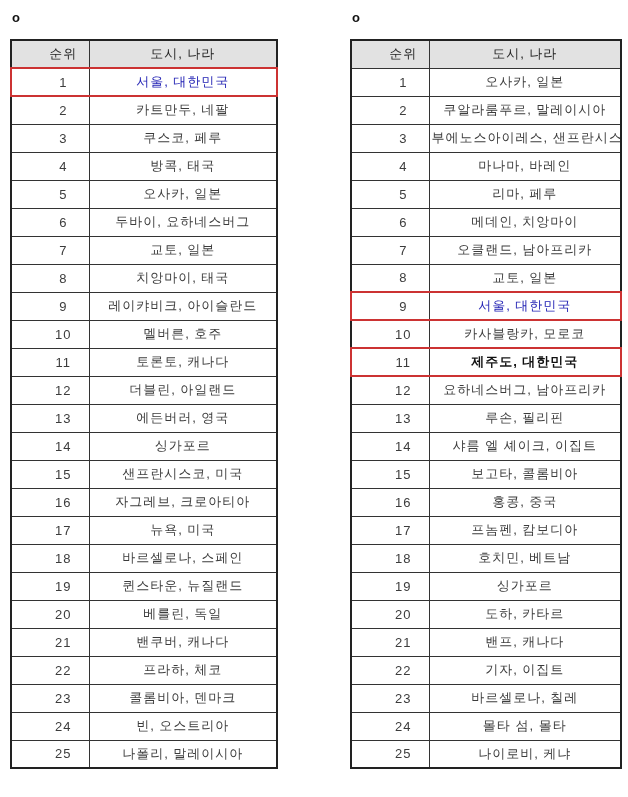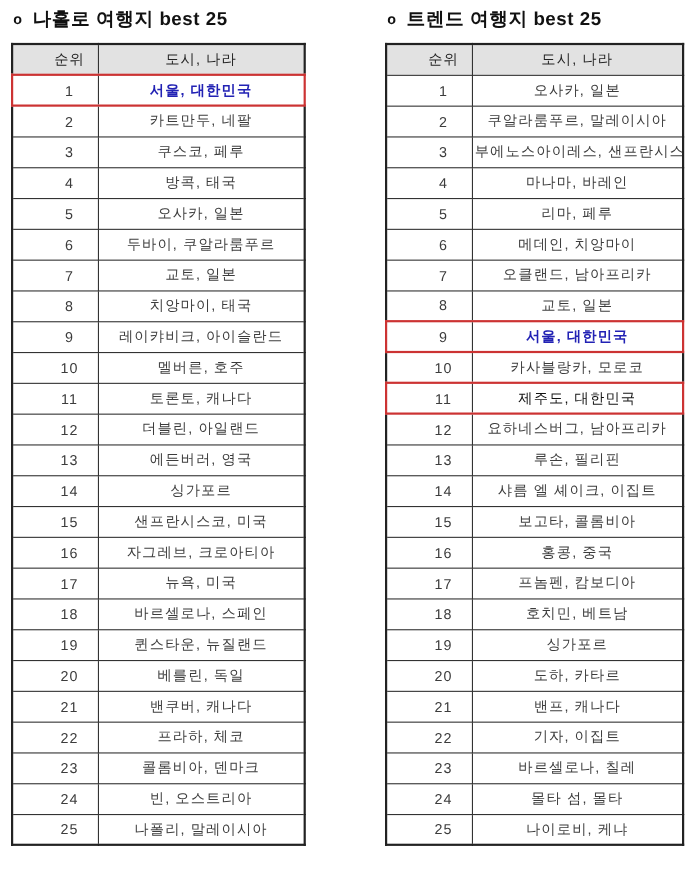--- a/index.html
+++ b/index.html
@@ -56,30 +56,29 @@
     height: 28px;
     font-size: 13px; color: #3c3c3c;
     letter-spacing: 1px;
   }
   .col-rank { width: 78px; padding-left: 28px; }
 
   tr.box td { border-top: 2px solid var(--highlight-box); border-bottom: 2px solid var(--highlight-box); }
   tr.box td:first-child { border-left: 2px solid var(--highlight-box); }
   tr.box td:last-child  { border-right: 2px solid var(--highlight-box); }
 
-  td.c-blue  { color: var(--seoul-text); font-weight: bold; }
-  td.c-black { color: #111; font-weight: normal; }
+  td.c-blue  { color: var(--seoul-text); font-weight: normal; }
+  td.c-black { color: #111; font-weight: bold; }
 </style>
 </head>
 <body>
 
 <div class="panel panel-left">
   <div class="title">
     <span class="bullet">o</span>
-    <span>나홀로 여행지 best 25</span>
   </div>
   <table>
     <thead>
       <tr>
         <th class="col-rank">순위</th>
         <th>도시, 나라</th>
       </tr>
     </thead>
     <tbody>
         <tr class="box">
@@ -97,21 +96,21 @@
         <tr>
           <td class="col-rank">4</td>
           <td class="">방콕, 태국</td>
         </tr>
         <tr>
           <td class="col-rank">5</td>
           <td class="">오사카, 일본</td>
         </tr>
         <tr>
           <td class="col-rank">6</td>
-          <td class="">두바이, 쿠알라룸푸르</td>
+          <td class="">두바이, 요하네스버그</td>
         </tr>
         <tr>
           <td class="col-rank">7</td>
           <td class="">교토, 일본</td>
         </tr>
         <tr>
           <td class="col-rank">8</td>
           <td class="">치앙마이, 태국</td>
         </tr>
         <tr>
@@ -182,21 +181,20 @@
           <td class="col-rank">25</td>
           <td class="">나폴리, 말레이시아</td>
         </tr>
       </tbody>
   </table>
 </div>
 
 <div class="panel panel-right">
   <div class="title">
     <span class="bullet">o</span>
-    <span>트렌드 여행지 best 25</span>
   </div>
   <table>
     <thead>
       <tr>
         <th class="col-rank">순위</th>
         <th>도시, 나라</th>
       </tr>
     </thead>
     <tbody>
         <tr>

